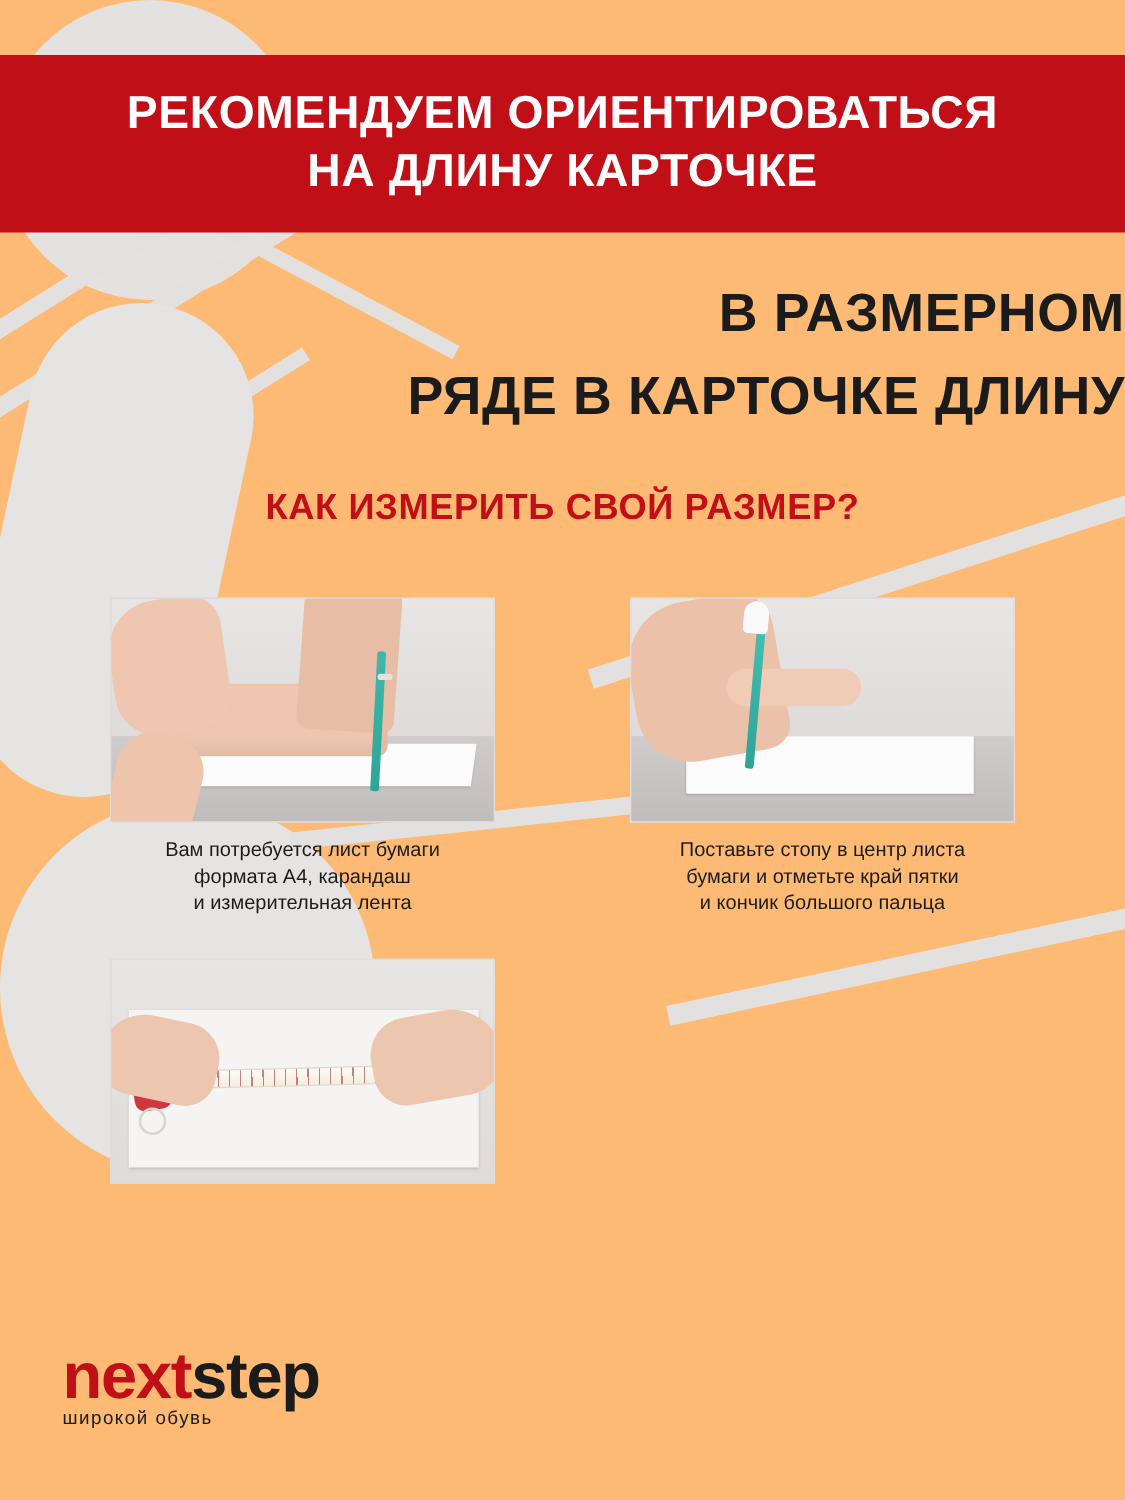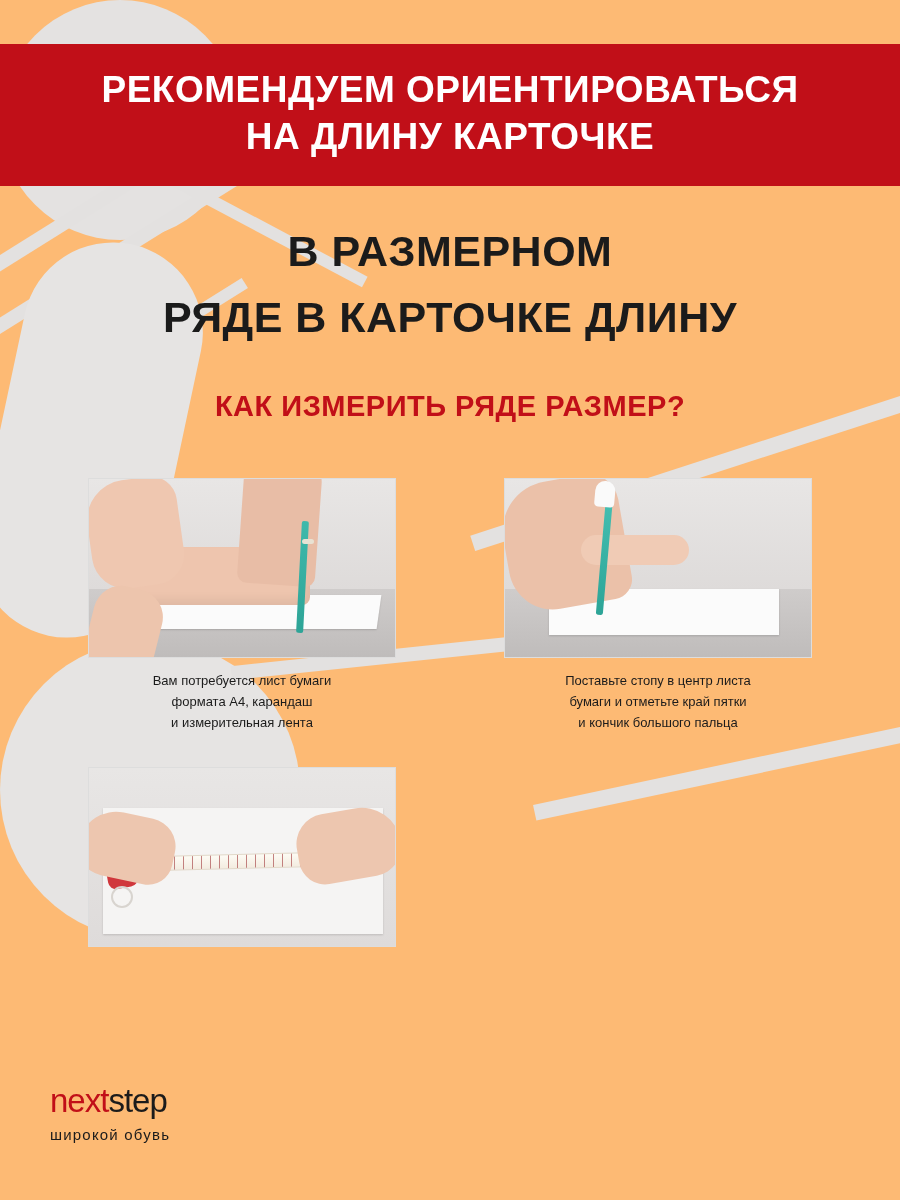--- a/index.html
+++ b/index.html
@@ -58,21 +58,21 @@
     line-height: 47px;
     font-weight: bold;
     letter-spacing: 0.5px;
   }
 
   .headline {
     position: absolute;
     left: 0;
     top: 218px;
     width: 900px;
-    text-align: center;
+    text-align: right;
   }
   .headline .h-line {
     color: #1b1b1b;
     font-size: 43px;
     line-height: 66px;
     font-weight: bold;
     letter-spacing: 0.5px;
   }
 
   .subhead {
@@ -106,21 +106,21 @@
     position: relative;
     overflow: hidden;
     background: #d9d7d6;
     border: 1px solid #ddd;
     box-sizing: border-box;
   }
   .caption {
     margin-top: 12px;
     text-align: center;
     color: #1b1b1b;
-    font-size: 13px;
+    font-size: 16px;
     line-height: 21px;
   }
   .row2 {
     margin-top: 34px;
   }
 
   
   .p-bg-top { position: absolute; left: 0; top: 0; width: 100%; height: 62%; background: linear-gradient(180deg,#e8e6e5 0%, #dedbda 100%); }
   .p-bg-bot { position: absolute; left: 0; bottom: 0; width: 100%; height: 38%; background: linear-gradient(180deg,#cfcccb 0%, #bfbcbb 100%); }
   .paper { position: absolute; background: #fbfbfb; box-shadow: 0 1px 2px rgba(0,0,0,.15); }
@@ -207,22 +207,22 @@
     background: linear-gradient(180deg,#fdfbf4,#f2ebdf); transform: rotate(28deg);
   }
   .ph4 .nail { position: absolute; right: 30px; top: 14px; width: 12px; height: 16px; background: #2a2a2a; border-radius: 4px; transform: rotate(18deg); }
 
   .logo {
     position: absolute;
     left: 50px;
     top: 1078px;
   }
   .logo-main {
-    font-size: 33px;
-    font-weight: normal;
+    font-size: 52px;
+    font-weight: bold;
     letter-spacing: -1px;
     line-height: 46px;
   }
   .logo-next { color: #c10f18; }
   .logo-step { color: #1b1b1b; }
   .logo-sub {
     margin-top: 2px;
     font-size: 15px;
     letter-spacing: 1.2px;
     color: #1b1b1b;
@@ -249,21 +249,21 @@
   <div class="banner">
     <div class="banner-line">РЕКОМЕНДУЕМ ОРИЕНТИРОВАТЬСЯ</div>
     <div class="banner-line">НА ДЛИНУ КАРТОЧКЕ</div>
   </div>
 
   <div class="headline">
     <div class="h-line">В РАЗМЕРНОМ</div>
     <div class="h-line">РЯДЕ В КАРТОЧКЕ ДЛИНУ</div>
   </div>
 
-  <div class="subhead">КАК ИЗМЕРИТЬ РЯДЕ РАЗМЕР?</div>
+  <div class="subhead">КАК ИЗМЕРИТЬ СВОЙ РАЗМЕР?</div>
 
   <div class="grid">
 
     <div class="row">
 
       <div class="cell">
         <div class="photo ph1">
           <div class="p-bg-top"></div>
           <div class="p-bg-bot"></div>
           <div class="paper"></div>

